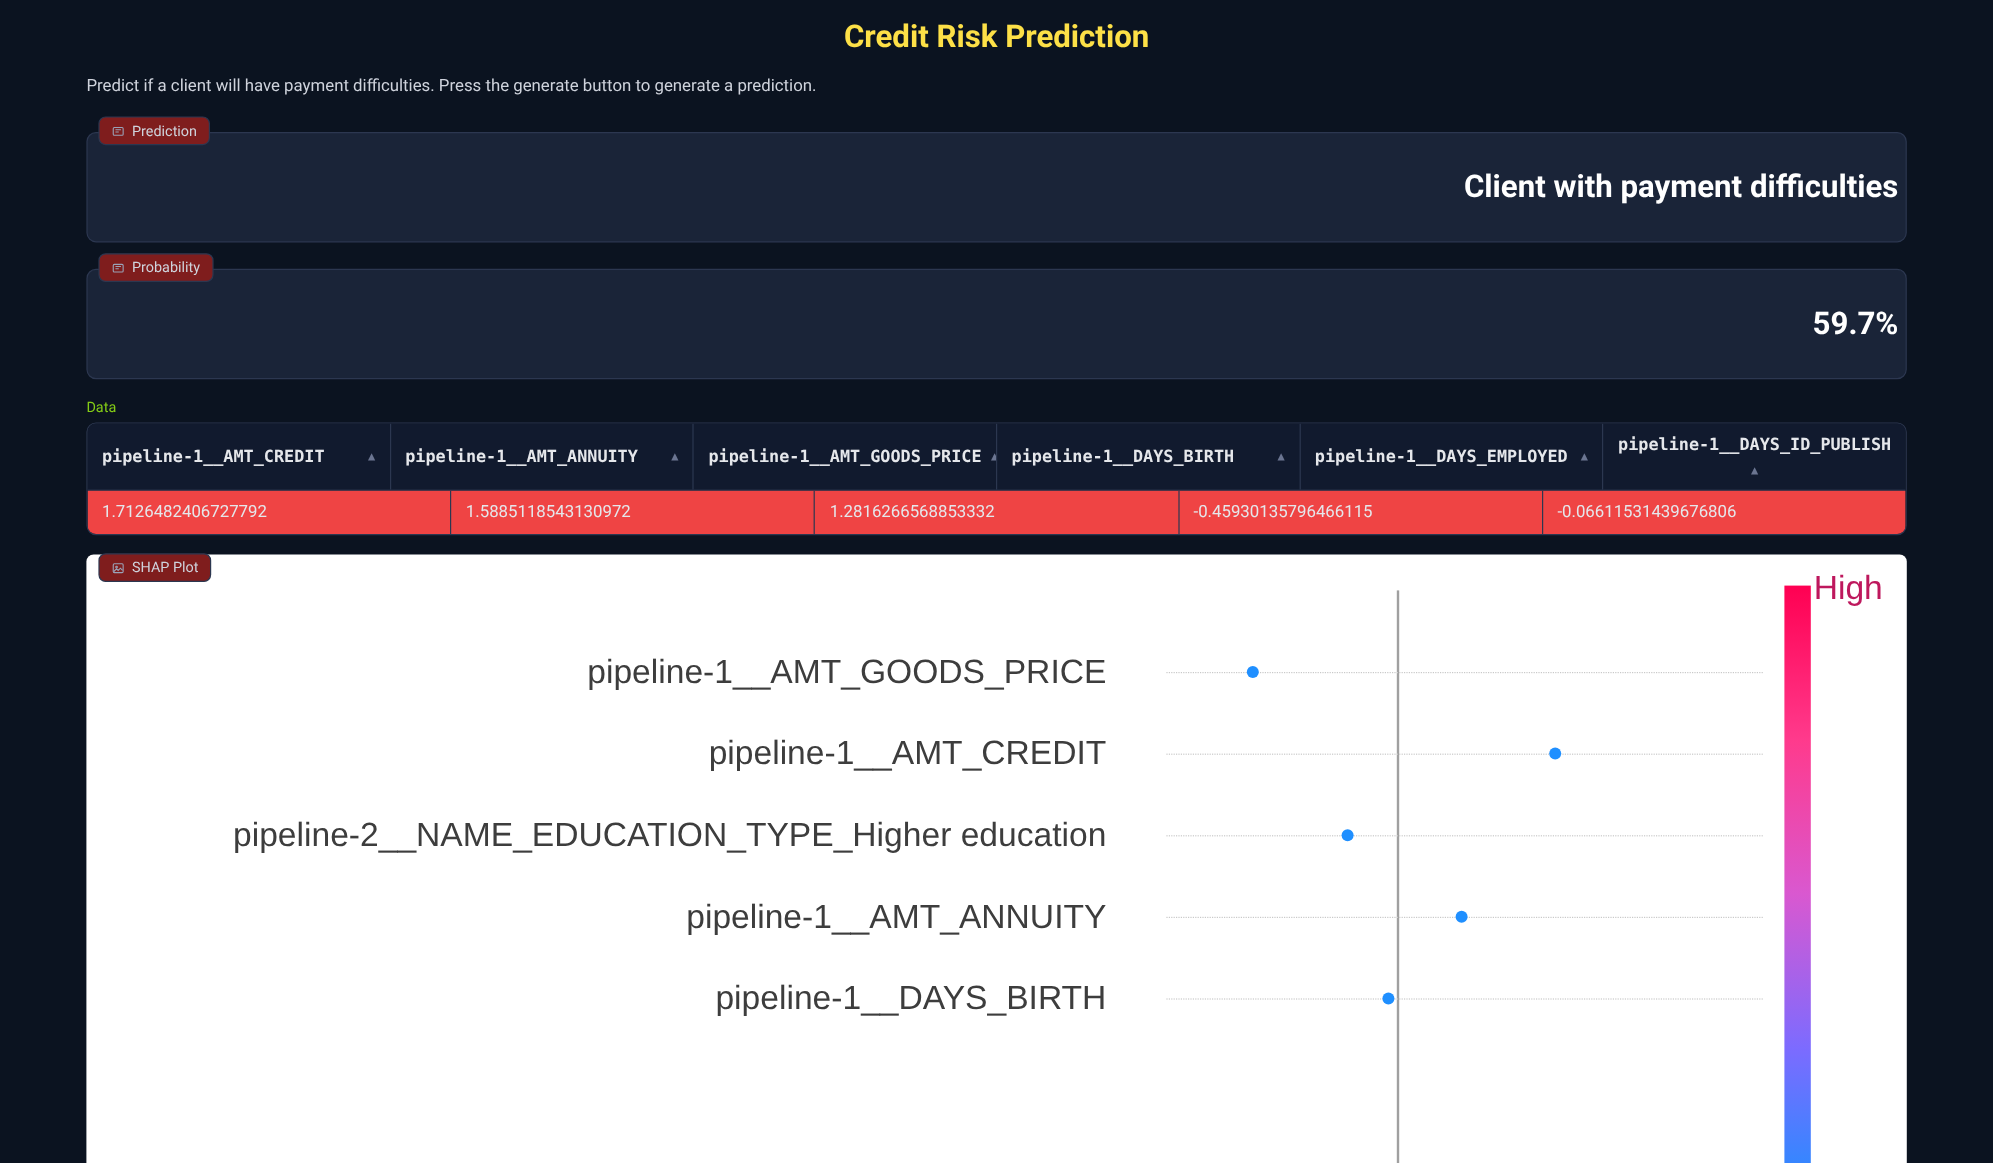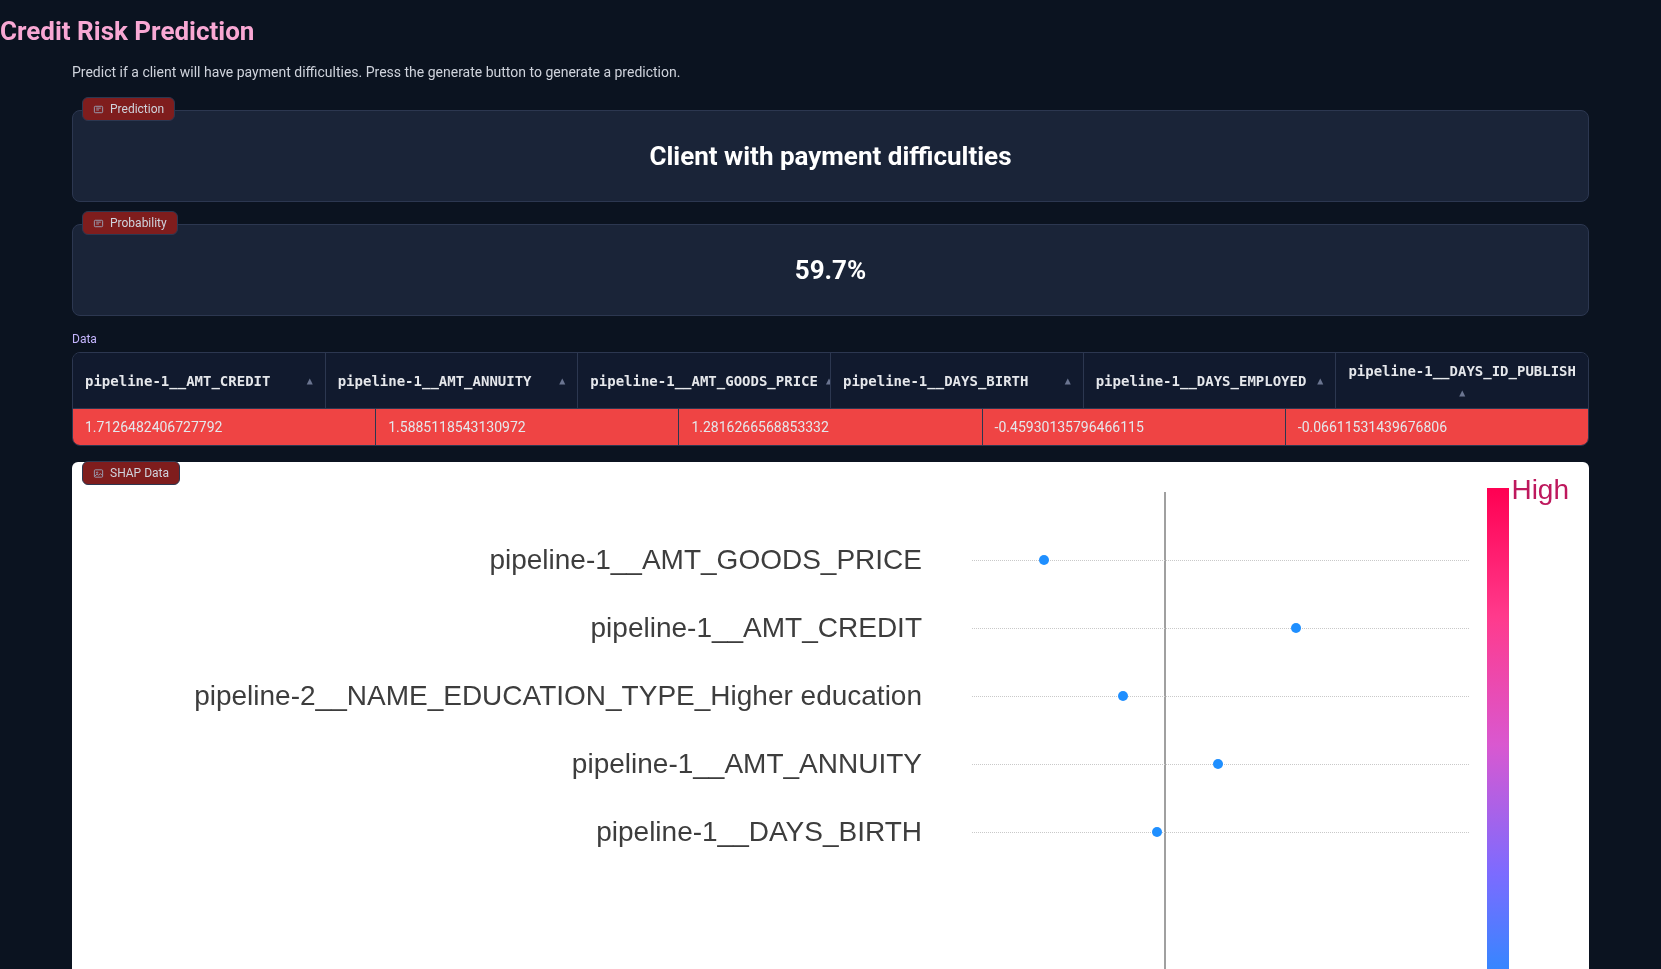--- a/index.html
+++ b/index.html
@@ -8,24 +8,24 @@
     color: #e5e7eb;
     font-family: -apple-system, BlinkMacSystemFont, "Segoe UI", Roboto, sans-serif;
     width: 1661px;
     min-height: 969px;
     overflow: hidden;
   }
   .container {
     padding: 0 72px;
   }
   .page-title {
-    text-align: left;
+    text-align: center;
     font-size: 26px;
     font-weight: 700;
-    color: #f9a8d4;
+    color: #fde047;
     padding: 16px 0 8px;
   }
   .subtitle {
     font-size: 14px;
     color: #cfd3dc;
     padding: 10px 0 12px;
   }
   .card-wrap {
     position: relative;
     margin-bottom: 16px;
@@ -43,31 +43,31 @@
     gap: 6px;
     font-size: 12px;
     color: #cfd3dc;
     z-index: 2;
   }
   .tab svg { width: 11px; height: 11px; stroke: #9aa3b8; }
   .card {
     background: #1a2438;
     border: 1px solid #2c3750;
     border-radius: 8px;
-    padding: 30px 32px;
-    text-align: center;
+    padding: 30px 6px;
+    text-align: right;
   }
   .card .big {
     font-size: 26px;
     font-weight: 700;
     color: #fff;
   }
   .data-label {
     font-size: 12px;
-    color: #c4b5fd;
+    color: #84cc16;
     margin: 12px 0 6px;
   }
   .table {
     border: 1px solid #2c3750;
     border-radius: 8px;
     overflow: hidden;
     margin-bottom: 16px;
     display: flex;
     flex-direction: column;
   }
@@ -260,21 +260,21 @@
     </div>
   </div>
 
   <div class="shap-wrap">
     <div class="tab">
       <svg viewBox="0 0 24 24" fill="none" stroke="currentColor" stroke-width="2">
           <rect x="3" y="4" width="18" height="16" rx="2"></rect>
           <circle cx="9" cy="10" r="1.5"></circle>
           <path d="M4 18l5-5 3 3 4-4 4 4"></path>
         </svg>
-      <span>SHAP Data</span>
+      <span>SHAP Plot</span>
     </div>
     <div class="download-btn">
       <svg viewBox="0 0 24 24">
           <path d="M12 3v12m0 0l-4-4m4 4l4-4M4 19h16" stroke="currentColor" stroke-width="2" fill="none"></path>
         </svg>
     </div>
     <div class="shap-plot">
       <div class="axis-line"></div>
       <div class="colorbar"></div>
       <div class="colorbar-label-high">High</div>

